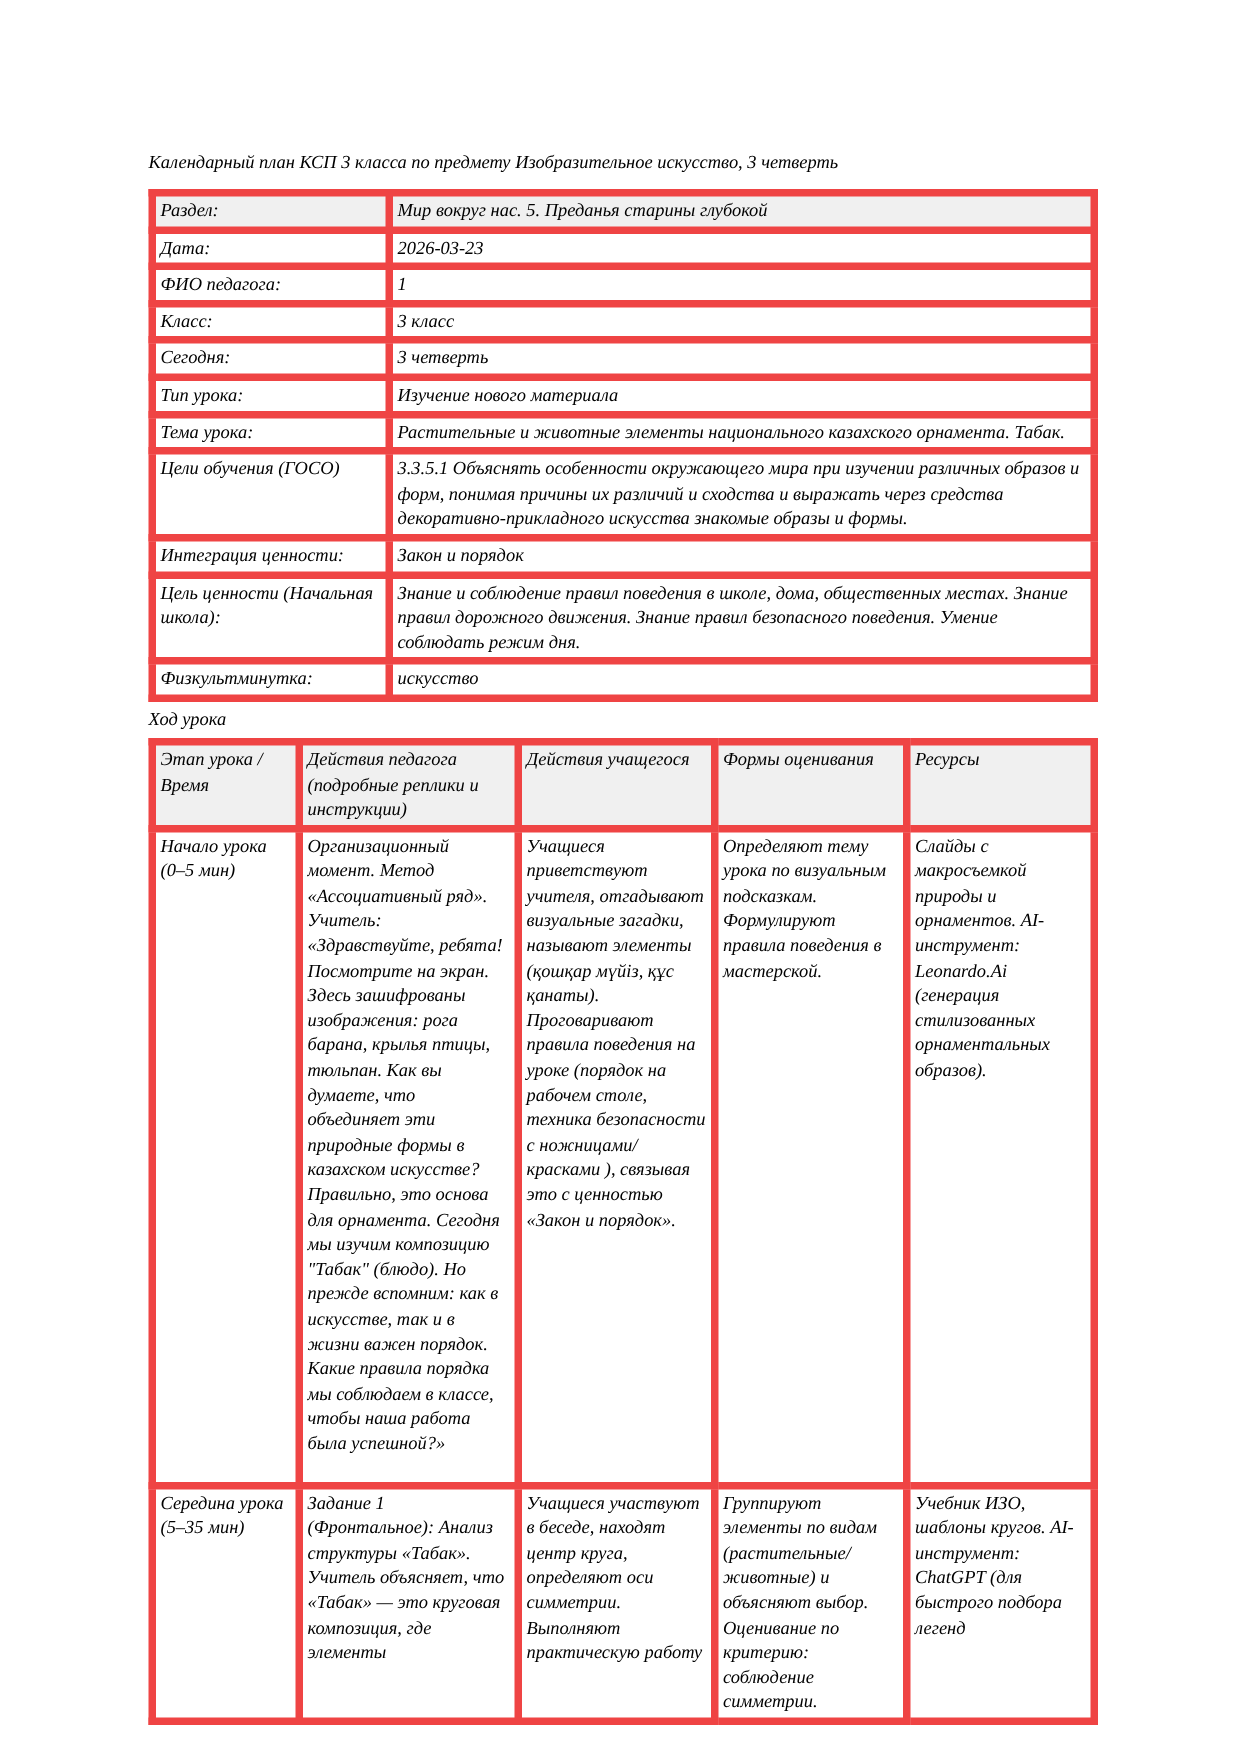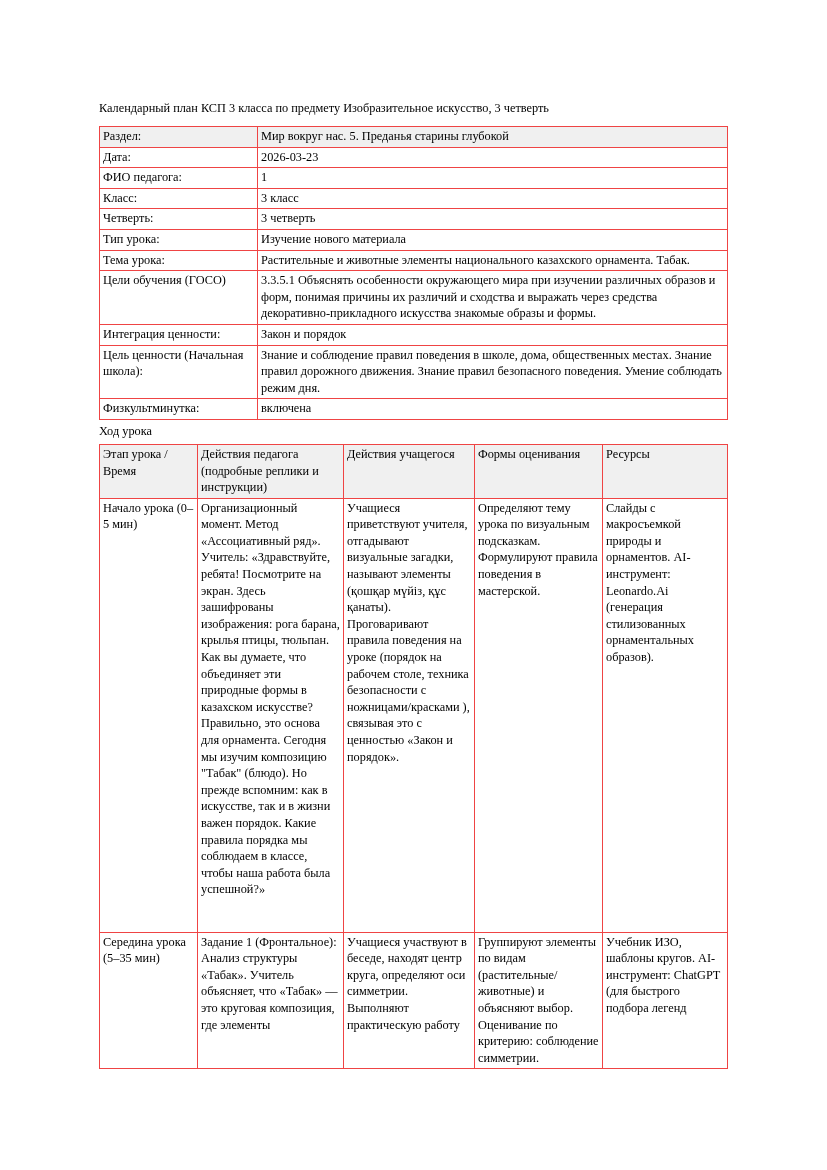--- a/index.html
+++ b/index.html
@@ -19,41 +19,42 @@
     margin: 0 auto;
     background: #ffffff;
     overflow: hidden;
     box-sizing: border-box;
   }
   #content {
     position: absolute;
     left: 99px;
     top: 100px;
     width: 628px;
+    font-style: italic;
   }
   .doc-title {
     font-size: 12.3px;
     line-height: 17px;
     margin: 0 0 9px 0;
     white-space: nowrap;
   }
   .section-label {
     font-size: 12.3px;
     line-height: 17px;
     margin: 3px 0 4px 0;
   }
   table.grid {
     border-collapse: collapse;
     width: 628px;
     table-layout: fixed;
     font-size: 12.3px;
     line-height: 16.6px;
   }
   table.grid td, table.grid th {
-    border: 1px solid #ef4444;
+    border: 5px solid #ef4444;
     padding: 1px 3px 2px 3px;
     vertical-align: top;
     text-align: left;
     font-weight: normal;
     word-wrap: break-word;
     overflow-wrap: break-word;
   }
   
   table.info col.c-label { width: 158px; }
   table.info col.c-value { width: 470px; }
@@ -94,21 +95,21 @@
         </tr>
         <tr>
           <td>ФИО педагога:</td>
           <td>1</td>
         </tr>
         <tr>
           <td>Класс:</td>
           <td>3 класс</td>
         </tr>
         <tr>
-          <td>Четверть:</td>
+          <td>Сегодня:</td>
           <td>3 четверть</td>
         </tr>
         <tr>
           <td>Тип урока:</td>
           <td>Изучение нового материала</td>
         </tr>
         <tr>
           <td>Тема урока:</td>
           <td>Растительные и животные элементы национального казахского орнамента. Табак.</td>
         </tr>
@@ -119,21 +120,21 @@
         <tr>
           <td>Интеграция ценности:</td>
           <td>Закон и порядок</td>
         </tr>
         <tr>
           <td>Цель ценности (Начальная школа):</td>
           <td>Знание и соблюдение правил поведения в школе, дома, общественных местах. Знание правил дорожного движения. Знание правил безопасного поведения. Умение соблюдать режим дня.</td>
         </tr>
         <tr>
           <td>Физкультминутка:</td>
-          <td>включена</td>
+          <td>искусство</td>
         </tr>
       </tbody>
     </table>
 
     <p class="section-label">Ход урока</p>
 
     <table class="grid flow">
       <colgroup>
           <col class="c1">
           <col class="c2">

